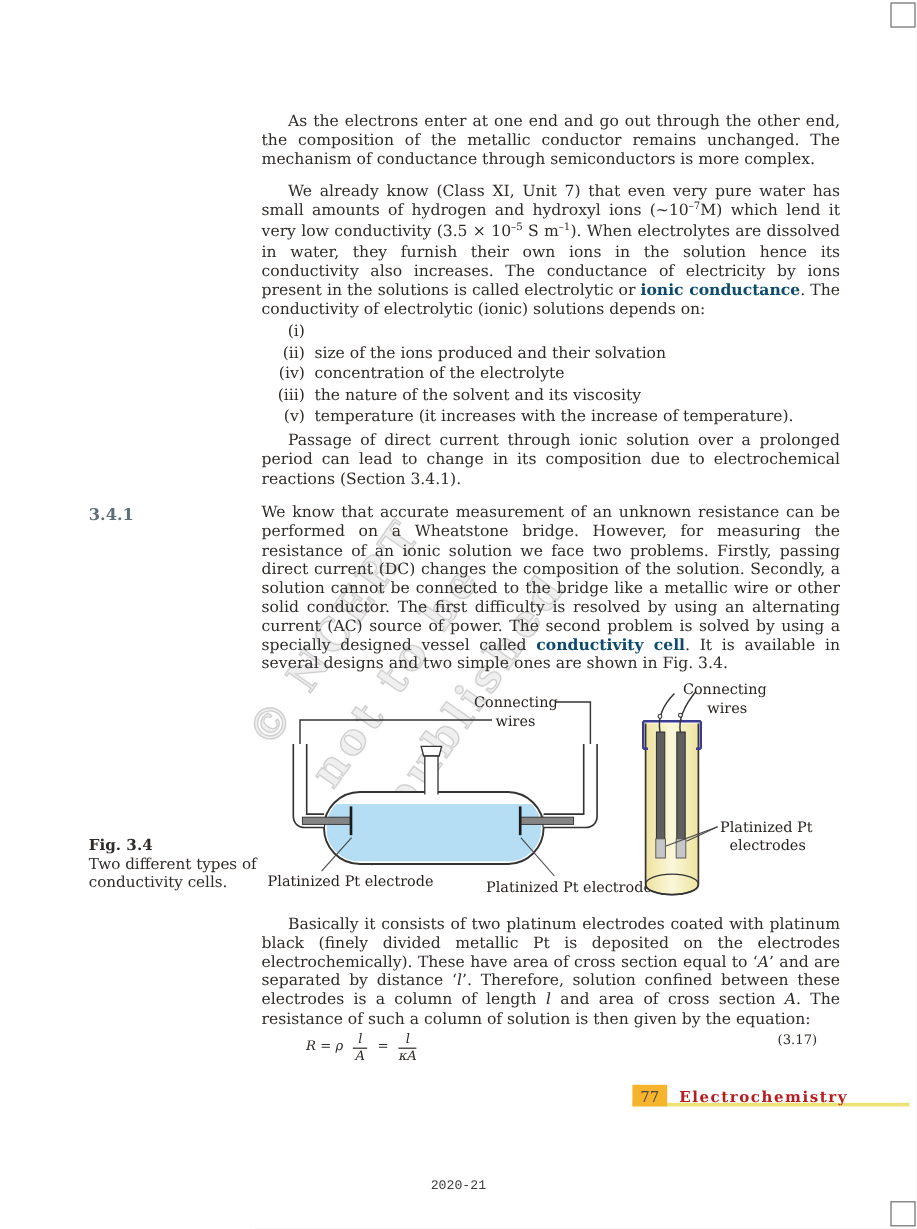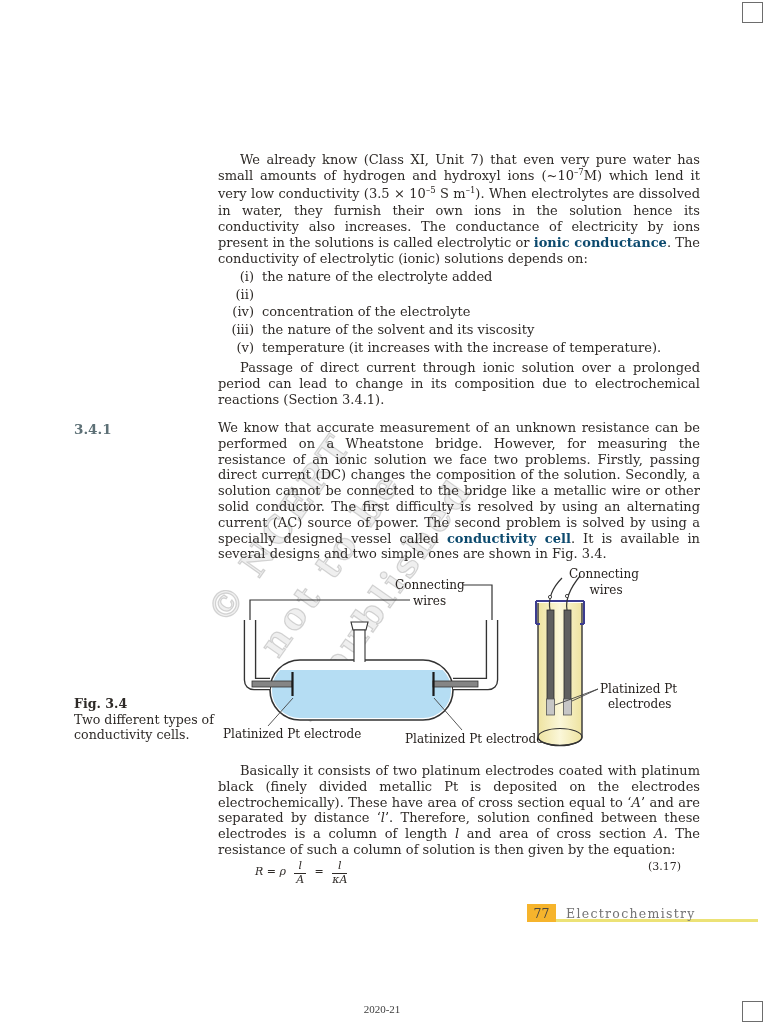--- a/index.html
+++ b/index.html
@@ -36,53 +36,54 @@
   
   .wm{position:absolute;left:140px;top:470px;width:380px;transform:rotate(-55deg);
       text-align:center;font-weight:bold;font-size:36px;line-height:62px;letter-spacing:4px;
       color:rgba(150,150,150,0.15);-webkit-text-stroke:1.2px rgba(140,140,140,0.35);
       pointer-events:none;}
   
   .footline{position:absolute;left:527px;top:919px;width:231px;height:3px;}
   .pnbox{position:absolute;left:527px;top:904px;width:29px;height:18px;
          display:flex;align-items:center;justify-content:center;
          font-size:12.5px;color:#4c4741;text-align:right;}
-  .chapname{position:absolute;left:566px;top:906px;font-size:12.5px;letter-spacing:1.3px;color:#737373;}
+  .chapname{position:absolute;left:566px;top:906px;font-size:12.5px;letter-spacing:1.3px;color:#b91c1c;font-weight:bold;}
   .year{position:absolute;left:50%;transform:translateX(-50%);top:983px;
-        font-family:Liberation Serif, serif;font-size:11px;color:#3d3d3d;margin-top:20px;}
+        font-family:Liberation Mono, monospace;font-size:11px;color:#3d3d3d;}
   
   .crop{position:absolute;left:742px;width:19px;height:19px;border:1.5px solid #6d6d6d;background:#fff;}
   .crop.tr{top:2px;} .crop.br{top:1001px;}
   
   .figsvg{position:absolute;left:200px;top:563px;}
   .figsvg text{font-family:"DejaVu Serif", serif;font-size:12px;fill:#26211e;}
 </style>
 </head>
 <body>
 
 <div class="page">
 
   <div class="crop tr"></div>
   <div class="crop br"></div>
 
   <div class="wm">
     <div>© NCERT</div>
     <div>not to be republished</div>
   </div>
 
+  <p class="para indent" style="top:94px;">As the electrons enter at one end and go out through the other end, the composition of the metallic conductor remains unchanged. The mechanism of conductance through semiconductors is more complex.</p>
 
   <p class="para indent" style="top:152px;"><span class="s-n">We already know (Class XI, Unit 7) that even very pure water has small amounts of hydrogen and hydroxyl ions (~10</span><span class="s-sup">–7</span><span class="s-n">M) which lend it very low conductivity (3.5 × 10</span><span class="s-sup">–5</span><span class="s-n"> S m</span><span class="s-sup">–1</span><span class="s-n">). When electrolytes are dissolved in water, they furnish their own ions in the solution hence its conductivity also increases. The conductance of electricity by ions present in the solutions is called electrolytic or </span><span class="s-kw">ionic conductance</span><span class="s-n">. The conductivity of electrolytic (ionic) solutions depends on:</span></p>
 
   <div class="list">
     <div class="li">
       <span class="num">(i)</span>
-      <span>the nature of the electrolyte added</span>
     </div>
     <div class="li">
       <span class="num">(ii)</span>
+      <span>size of the ions produced and their solvation</span>
     </div>
     <div class="li">
       <span class="num">(iv)</span>
       <span>concentration of the electrolyte</span>
     </div>
     <div class="li">
       <span class="num">(iii)</span>
       <span>the nature of the solvent and its viscosity</span>
     </div>
     <div class="li">

